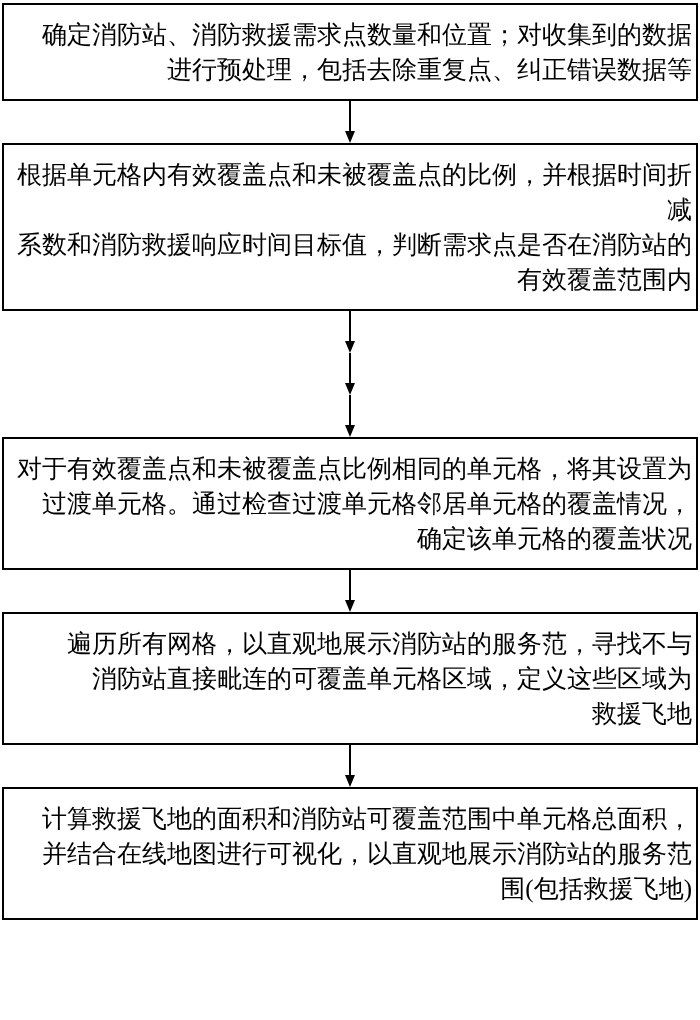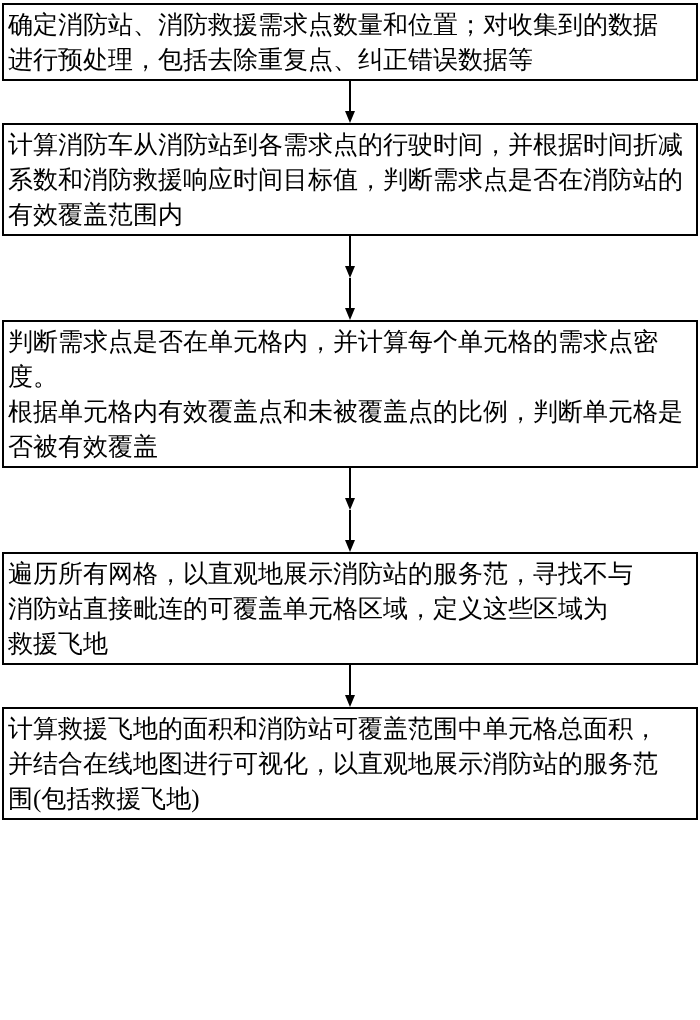--- a/index.html
+++ b/index.html
@@ -20,25 +20,25 @@
     width: 700px;
     padding-top: 3px;
   }
   .step-box {
     margin: 0 2px;
     border: 2px solid var(--line, #000000);
     background: var(--box-bg, #ffffff);
   }
   .step-text {
     white-space: pre-line;
-    text-align: left;
+    text-align: right;
     font-size: 25px;
     line-height: 35px;
     color: var(--text, #000000);
-    padding: 2px 4px;
+    padding: 12px 4px;
   }
   .arrow {
     height: 42px;
     display: flex;
     flex-direction: column;
     align-items: center;
     justify-content: flex-start;
   }
   .arrow-line {
     width: 2px;
@@ -60,44 +60,44 @@
   <div class="step-box">
     <div class="step-text">确定消防站、消防救援需求点数量和位置；对收集到的数据
 进行预处理，包括去除重复点、纠正错误数据等</div>
   </div>
   <div class="arrow">
     <div class="arrow-line"></div>
     <div class="arrow-head"></div>
   </div>
 
   <div class="step-box">
-    <div class="step-text">计算消防车从消防站到各需求点的行驶时间，并根据时间折减
+    <div class="step-text">根据单元格内有效覆盖点和未被覆盖点的比例，并根据时间折减
 系数和消防救援响应时间目标值，判断需求点是否在消防站的
 有效覆盖范围内</div>
   </div>
   <div class="arrow">
     <div class="arrow-line"></div>
     <div class="arrow-head"></div>
   </div>
 
   <div class="arrow">
     <div class="arrow-line"></div>
     <div class="arrow-head"></div>
   </div>
 
-  <div class="step-box">
-    <div class="step-text">判断需求点是否在单元格内，并计算每个单元格的需求点密度。
-根据单元格内有效覆盖点和未被覆盖点的比例，判断单元格是
-否被有效覆盖</div>
-  </div>
   <div class="arrow">
     <div class="arrow-line"></div>
     <div class="arrow-head"></div>
   </div>
 
+  <div class="step-box">
+    <div class="step-text">对于有效覆盖点和未被覆盖点比例相同的单元格，将其设置为
+过渡单元格。通过检查过渡单元格邻居单元格的覆盖情况，
+确定该单元格的覆盖状况</div>
+  </div>
   <div class="arrow">
     <div class="arrow-line"></div>
     <div class="arrow-head"></div>
   </div>
 
   <div class="step-box">
     <div class="step-text">遍历所有网格，以直观地展示消防站的服务范，寻找不与
 消防站直接毗连的可覆盖单元格区域，定义这些区域为
 救援飞地</div>
   </div>

